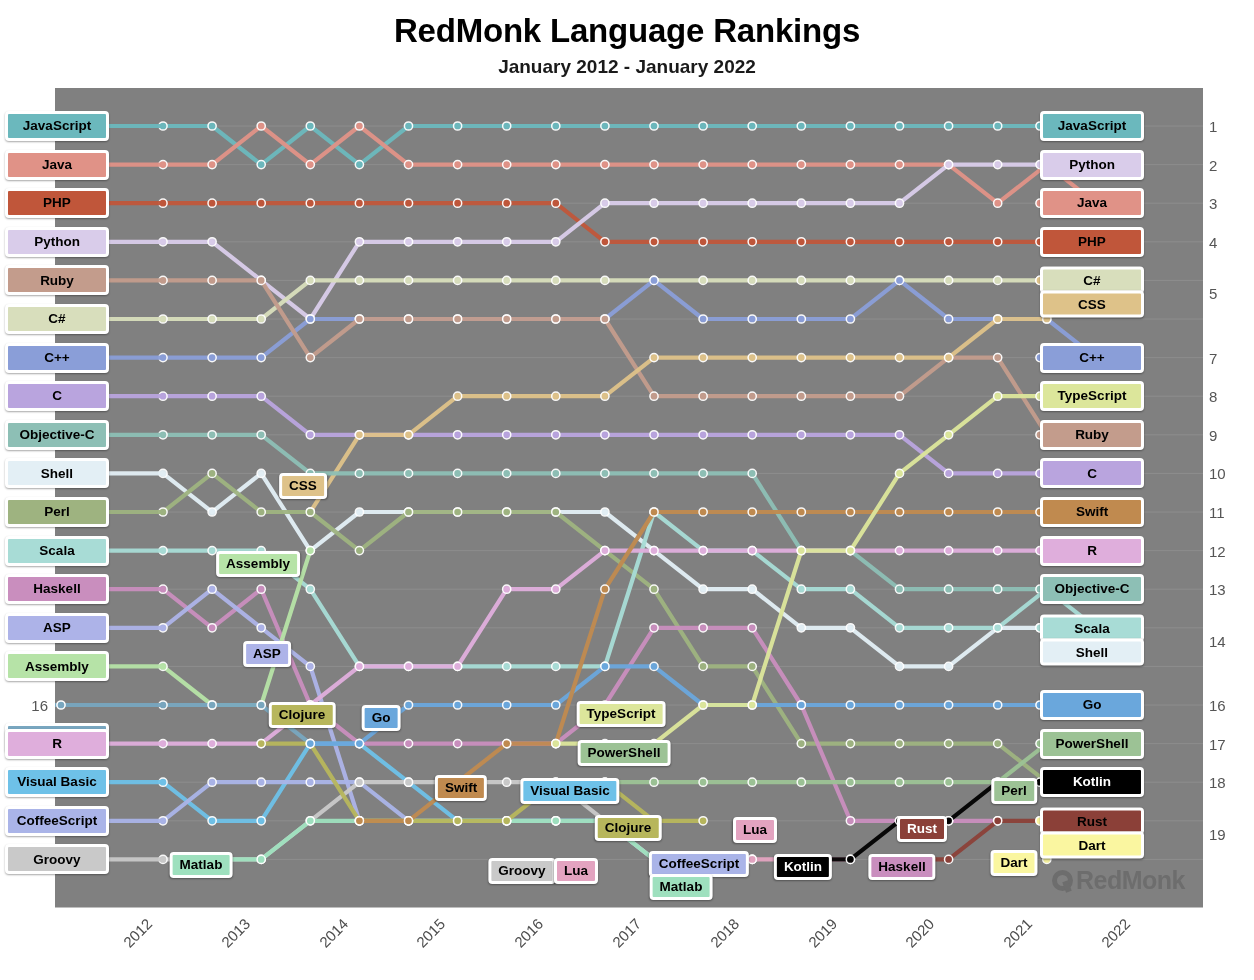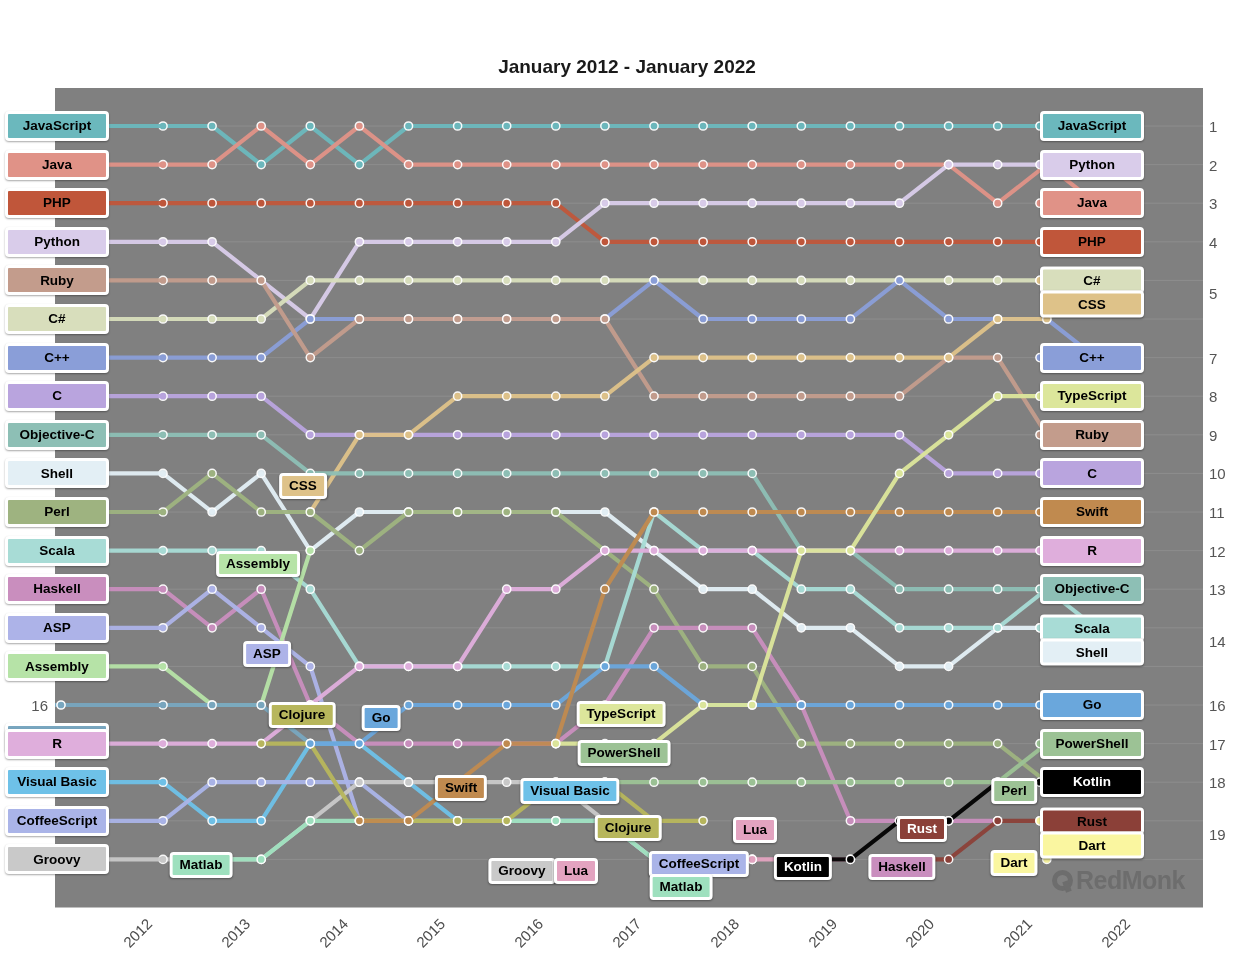--- a/index.html
+++ b/index.html
@@ -89,20 +89,21 @@
     transform: rotate(-45deg);
     white-space: nowrap;
   }
   #axisline { position:absolute; left:55px; top:907px; width:1148px; height:1px; background:#bfbfbf; }
 </style>
 </head>
 <body>
 
 <div id="root">
 
+  <div id="title">RedMonk Language Rankings</div>
   <div id="subtitle">January 2012 - January 2022</div>
 
   <div id="panel">
     <svg id="gridlayer">
         <line x1="0" y1="38" x2="1148" y2="38"></line>
         <line x1="0" y1="76.6" x2="1148" y2="76.6"></line>
         <line x1="0" y1="115.2" x2="1148" y2="115.2"></line>
         <line x1="0" y1="153.8" x2="1148" y2="153.8"></line>
         <line x1="0" y1="192.4" x2="1148" y2="192.4"></line>
         <line x1="0" y1="231" x2="1148" y2="231"></line>

